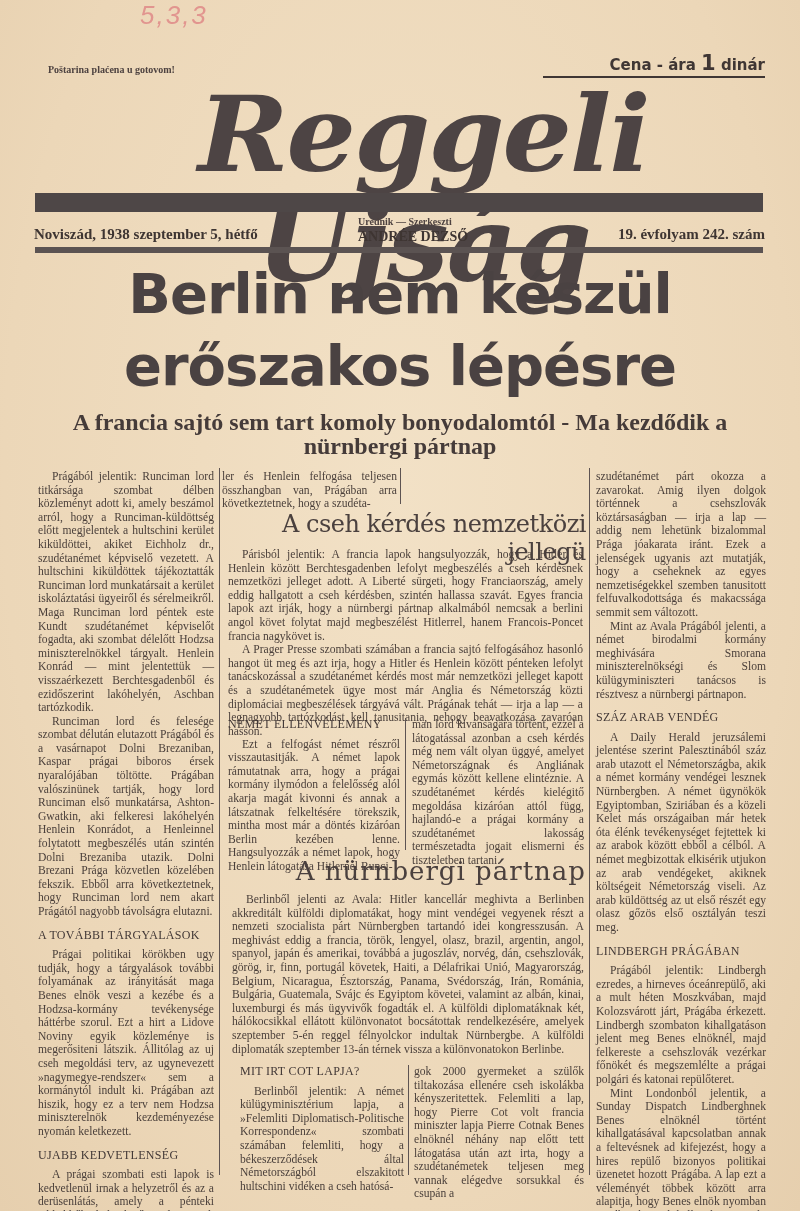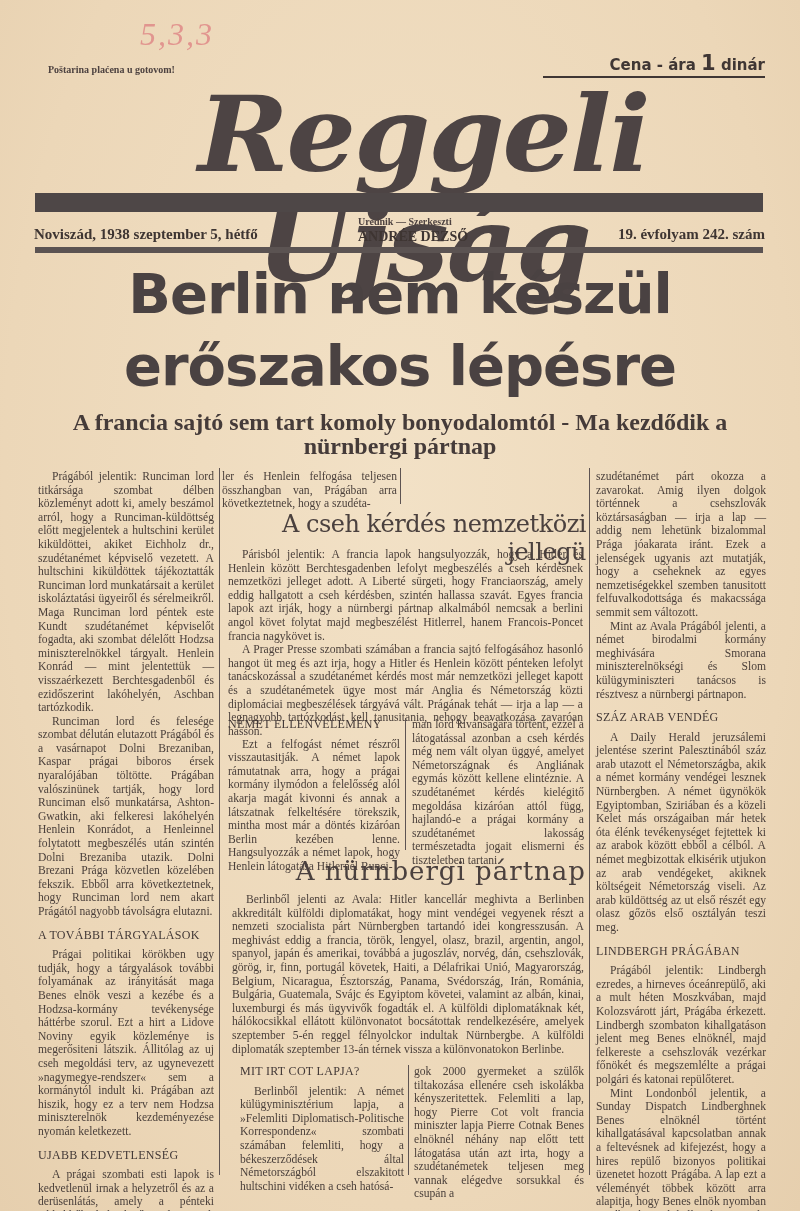--- a/index.html
+++ b/index.html
@@ -8,22 +8,22 @@
     background: #efdcc0;
     font-family: "DejaVu Serif", serif;
     color: #4a3f3a;
     position: relative;
   }
   .page {
     position: absolute; left: 0; top: 0; width: 800px; height: 1211px;
     background: radial-gradient(ellipse at 50% 40%, #f2e1c6 0%, #ecd7b8 70%, #e6cfae 100%);
   }
   .stamp {
-    position: absolute; left: 140px; top: 16px;
-    font-family: Liberation Serif, serif; font-size: 32px; color: #e08a88;
+    position: absolute; left: 140px; top: 0px;
+    font-family: Liberation Sans, sans-serif; font-size: 26px; color: #e08a88;
     font-style: italic; letter-spacing: 2px; opacity: .85;
   }
   .postage {
     position: absolute; left: 48px; top: 64px;
     font-family: "Liberation Serif", serif; font-weight: bold; font-size: 10px; color: #4d4240;
   }
   .price {
     position: absolute; left: 543px; top: 51px; width: 222px;
     font-family: "DejaVu Sans", sans-serif; font-weight: bold; font-size: 15px; color: #3f3634;
     border-bottom: 2px solid #3f3634; padding-bottom: 1px; text-align: right;

